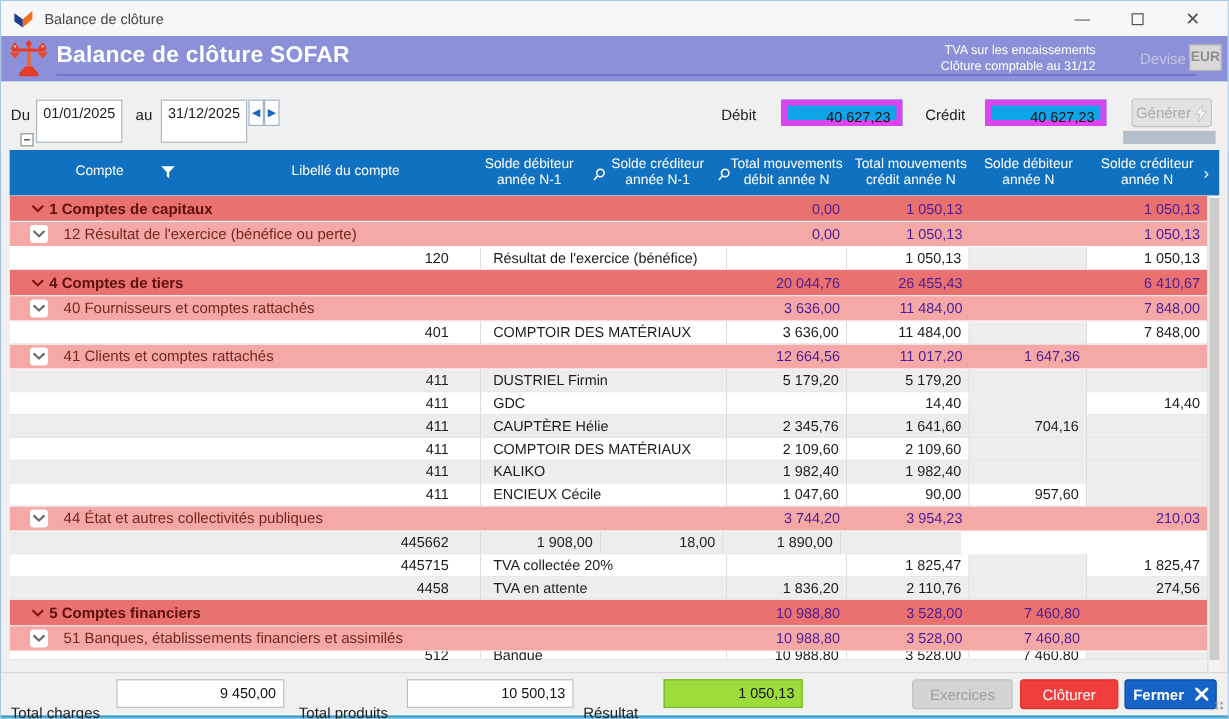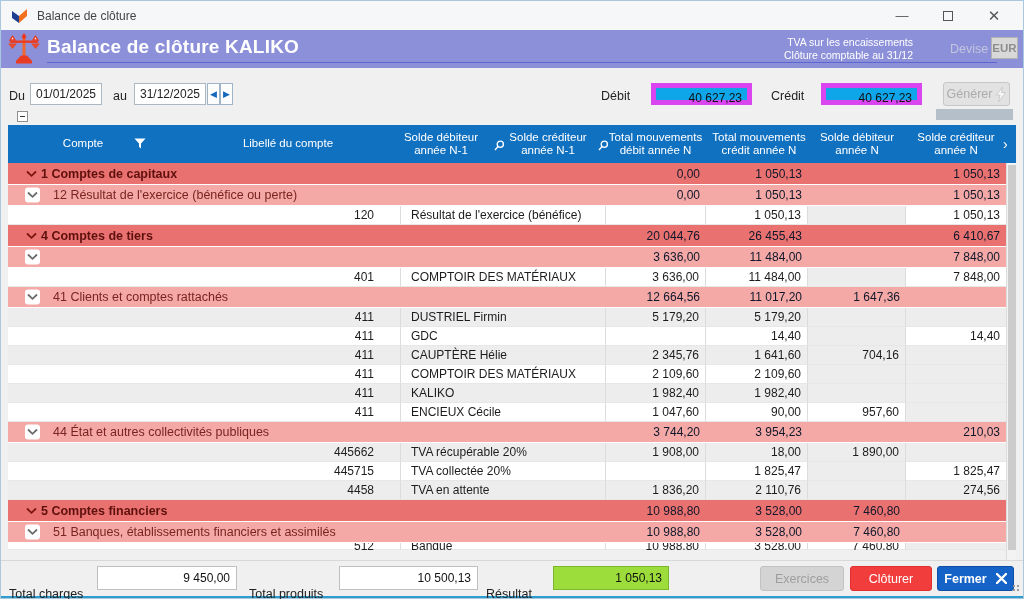--- a/index.html
+++ b/index.html
@@ -19,21 +19,21 @@
   #pheader { position:absolute; left:1px; top:30px; width:1022px; height:38px; background:#8c90d9; }
   #scales { position:absolute; left:6px; top:3px; }
   #ptitle { position:absolute; left:46px; top:6px; font-size:19px; font-weight:bold; color:#fff; letter-spacing:.2px; }
   #punderline { position:absolute; left:46px; top:32px; width:950px; height:1px; background:#5d68cf; }
   #pinfo { position:absolute; right:110px; top:6px; text-align:right; color:#fff; font-size:10.5px; line-height:13px; }
   #devlab { position:absolute; left:949px; top:12px; font-size:12.5px; color:#c3c5e0; }
   #devbox { position:absolute; left:990px; top:7px; width:27px; height:22px; background:#d9d9d9; border:1px solid #b3b3b3; color:#8e8e8e; font-size:11.5px; font-weight:bold; display:flex; align-items:center; justify-content:center; }
   
   #toolbar { position:absolute; left:1px; top:68px; width:1022px; height:57px; background:#f0f0f0; }
   .tlabel { position:absolute; font-size:12.5px; color:#222; top:21px; }
-  .dateinput { position:absolute; top:15px; height:22px; background:#fff; border:1px solid #abb8c3; font-size:12px; color:#222; text-align:center; }
+  .dateinput { position:absolute; top:15px; height:36px; background:#fff; border:1px solid #abb8c3; font-size:12px; color:#222; text-align:center; }
   .navbtn { position:absolute; top:15px; width:13px; height:22px; background:#fdfdfd; border:1px solid #9fb4c6; color:#1668bc; font-size:9px; display:flex; align-items:center; justify-content:center; padding:0; }
   .greenfield { position:absolute; top:15px; height:22px; background:#0ea5e9; border:5px solid #d946ef; font-size:12px; color:#111; text-align:right; padding-right:5px; line-height:20px; }
   #generer { position:absolute; left:942px; top:14px; width:67px; height:24px; background:#e2e2e2; border:1px solid #c6c6c6; border-radius:3px; color:#ababab; font-size:12.5px; display:flex; align-items:center; justify-content:center; gap:4px; }
   #progressstrip { position:absolute; left:935px; top:41px; width:77px; height:11px; background:#b4bfc9; }
   #collapsebox { position:absolute; left:16px; top:43px; width:11px; height:11px; background:#fff; border:1px solid #8f8f8f; display:flex; align-items:center; justify-content:center; }
   #collapsebox span { display:block; width:5px; height:1px; background:#333; }
   
   #gridhead { position:absolute; left:8px; top:125px; width:1008px; height:38px; background:#1171c1; color:#fff; }
   .hcell { position:absolute; top:0; height:38px; display:flex; flex-direction:column; align-items:center; justify-content:center; font-size:11.5px; line-height:13.5px; text-align:center; }
   .hicon { position:absolute; top:13px; }
@@ -46,21 +46,21 @@
   .trow.g1 { height:22px; background:#e97170; border-bottom:1px solid #fff; }
   .trow.g2 { height:21px; background:#f4a9a7; border-bottom:1px solid #fff; }
   .trow.d  { height:19px; background:#fff; }
   .trow.clipped { height:7px; overflow:hidden; }
   .gcell { position:relative; display:flex; align-items:center; font-size:12.5px; }
   .glab { width:598px; }
   .chev { position:absolute; left:18px; top:50%; transform:translateY(-50%); display:flex; align-items:center; justify-content:center; }
   .g2 .chev { width:15px; height:15px; background:#fff; border-radius:3px; left:17px; }
   .g1 .glabel { margin-left:33px; font-weight:bold; color:#5e100d; }
   .g2 .glabel { margin-left:45px; color:#7a2321; }
-  .gval { justify-content:flex-end; padding-right:6px; color:#0f172a; font-size:12px; }
+  .gval { justify-content:flex-end; padding-right:6px; color:#4c1d95; font-size:12px; }
   .gv1 { width:100px; } .gv2 { width:102px; } .gv3 { width:98px; } .gv4 { width:100px; }
   .dcell { height:100%; border-right:1px solid #dcdcdc; border-bottom:1px solid #e7e7e7; font-size:12px; color:#1c1c1c; display:flex; align-items:center; background:#fff; }
   .trow.d.shade .dcell { background:#ededed; }
   .dcompte { width:393px; justify-content:flex-end; padding-right:26px; }
   .dlib { width:205px; padding-left:10px; }
   .dval { justify-content:flex-end; padding-right:6px; }
   .dv1 { width:100px; } .dv2 { width:102px; } .dv3 { width:98px; } .dv4 { width:100px; border-right:none; }
   .dcell.graycell { background:#ededed !important; }
   
   #footer { position:absolute; left:1px; top:560px; width:1022px; height:36px; background:#f0f0f0; border-top:1px solid #d8d8d8; }
@@ -100,21 +100,21 @@
       <rect x="15.5" y="3" width="3" height="21" fill="#f2672c"></rect>
       <polygon points="17,0 19.5,3.5 17,7 14.5,3.5" fill="#e83b22"></polygon>
       <rect x="3" y="7.5" width="28" height="2.4" fill="#e83b22"></rect>
       <polygon points="3,7 8,7 5.5,3.2" fill="#ffffff" stroke="#e83b22" stroke-width="1.4"></polygon>
       <polygon points="26,7 31,7 28.5,3.2" fill="#ffffff" stroke="#e83b22" stroke-width="1.4"></polygon>
       <polygon points="1,10.5 10,10.5 5.5,16" fill="#e84b2e"></polygon>
       <polygon points="24,10.5 33,10.5 28.5,16" fill="#e84b2e"></polygon>
       <polygon points="9,28 25,28 20,22.5 14,22.5" fill="#e83b22"></polygon>
       <rect x="9" y="28" width="16" height="2.5" fill="#e83b22"></rect>
     </svg>
-    <span id="ptitle">Balance de clôture KALIKO</span>
+    <span id="ptitle">Balance de clôture SOFAR</span>
     <div id="punderline"></div>
     <div id="pinfo">
       <div>TVA sur les encaissements</div>
       <div>Clôture comptable au 31/12</div>
     </div>
     <span id="devlab">Devise</span>
     <div id="devbox">EUR</div>
   </div>
 
   <div id="toolbar">
@@ -238,20 +238,21 @@
         <div class="gcell gval gv3"></div>
         <div class="gcell gval gv4">6 410,67</div>
       </div>
       <div class="trow g2">
         <div class="gcell glab">
           <span class="chev">
             <svg width="11" height="7" viewBox="0 0 11 7">
               <polyline points="1,1 5.5,5.3 10,1" fill="none" stroke="#6b6b6b" stroke-width="1.8"></polyline>
             </svg>
           </span>
+          <span class="glabel">40 Fournisseurs et comptes rattachés</span>
         </div>
         <div class="gcell gval gv1">3 636,00</div>
         <div class="gcell gval gv2">11 484,00</div>
         <div class="gcell gval gv3"></div>
         <div class="gcell gval gv4">7 848,00</div>
       </div>
       <div class="trow d">
         <div class="dcell dcompte">401</div>
         <div class="dcell dlib">COMPTOIR DES MATÉRIAUX</div>
         <div class="dcell dval dv1">3 636,00</div>
@@ -330,21 +331,20 @@
           </span>
           <span class="glabel">44 État et autres collectivités publiques</span>
         </div>
         <div class="gcell gval gv1">3 744,20</div>
         <div class="gcell gval gv2">3 954,23</div>
         <div class="gcell gval gv3"></div>
         <div class="gcell gval gv4">210,03</div>
       </div>
       <div class="trow d shade">
         <div class="dcell dcompte">445662</div>
-        <div class="dcell dlib">TVA récupérable 20%</div>
         <div class="dcell dval dv1">1 908,00</div>
         <div class="dcell dval dv2">18,00</div>
         <div class="dcell dval dv3">1 890,00</div>
         <div class="dcell dval dv4 graycell"></div>
       </div>
       <div class="trow d">
         <div class="dcell dcompte">445715</div>
         <div class="dcell dlib">TVA collectée 20%</div>
         <div class="dcell dval dv1"></div>
         <div class="dcell dval dv2">1 825,47</div>

